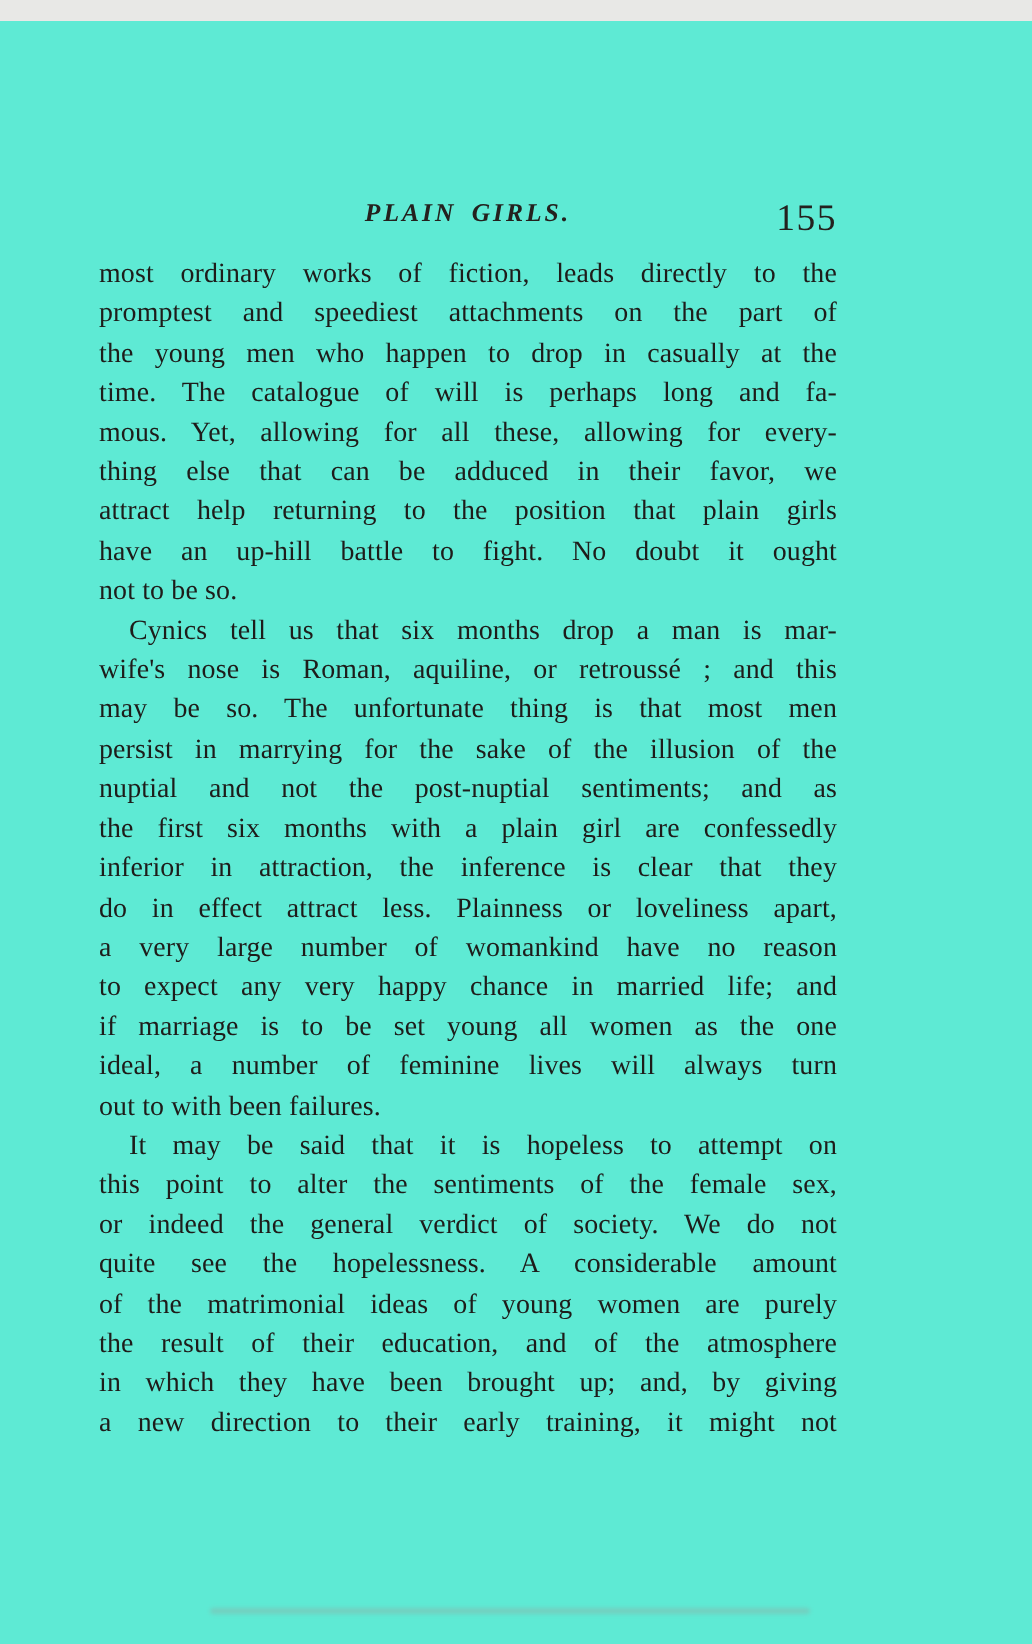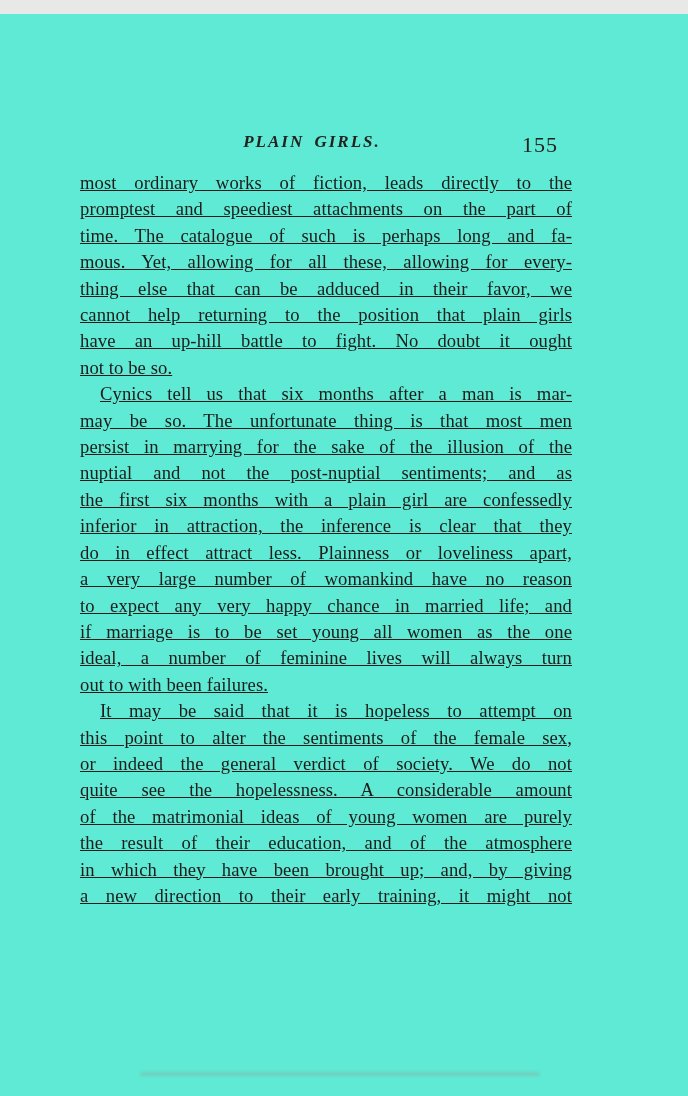--- a/index.html
+++ b/index.html
@@ -33,33 +33,32 @@
     font-weight: bold;
     font-size: 17px;
     letter-spacing: 2px;
     word-spacing: 4px;
     color: #24211e;
   }
   .page-number {
     position: absolute;
     right: 0;
     top: 0;
-    font-size: 22px;
+    font-size: 25px;
     letter-spacing: 1px;
     color: #24211e;
   }
   .text-body {
     position: absolute;
     top: 156px;
-    left: 80px;
+    left: 66px;
     width: 492px;
     font-size: 18.6px;
     line-height: 26.4px;
     letter-spacing: 0.1px;
-    text-decoration: underline;
   }
   .paragraph { margin: 0; padding: 0; }
   .line {
     text-align: justify;
     -moz-text-align-last: justify;
     text-align-last: justify;
     white-space: normal;
   }
   .line.lastline {
     text-align-last: left;
@@ -87,29 +86,31 @@
 
   <div class="running-head">
     <div class="running-title">PLAIN GIRLS.</div>
     <div class="page-number">155</div>
   </div>
 
   <div class="text-body">
     <div class="paragraph">
         <div class="line">most ordinary works of fiction, leads directly to the</div>
         <div class="line">promptest and speediest attachments on the part of</div>
-        <div class="line">time.  The catalogue of such is perhaps long and fa-</div>
+        <div class="line">the young men who happen to drop in casually at the</div>
+        <div class="line">time.  The catalogue of will is perhaps long and fa-</div>
         <div class="line">mous.  Yet, allowing for all these, allowing for every-</div>
         <div class="line">thing else that can be adduced in their favor, we</div>
-        <div class="line">cannot help returning to the position that plain girls</div>
+        <div class="line">attract help returning to the position that plain girls</div>
         <div class="line">have an up-hill battle to fight.  No doubt it ought</div>
         <div class="line lastline">not to be so.</div>
       </div>
     <div class="paragraph">
-        <div class="line indent">Cynics tell us that six months after a man is mar-</div>
+        <div class="line indent">Cynics tell us that six months drop a man is mar-</div>
+        <div class="line">wife's nose is Roman, aquiline, or retroussé ; and this</div>
         <div class="line">may be so.  The unfortunate thing is that most men</div>
         <div class="line">persist in marrying for the sake of the illusion of the</div>
         <div class="line">nuptial and not the post-nuptial sentiments; and as</div>
         <div class="line">the first six months with a plain girl are confessedly</div>
         <div class="line">inferior in attraction, the inference is clear that they</div>
         <div class="line">do in effect attract less.  Plainness or loveliness apart,</div>
         <div class="line">a very large number of womankind have no reason</div>
         <div class="line">to expect any very happy chance in married life; and</div>
         <div class="line">if marriage is to be set young all women as the one</div>
         <div class="line">ideal, a number of feminine lives will always turn</div>

